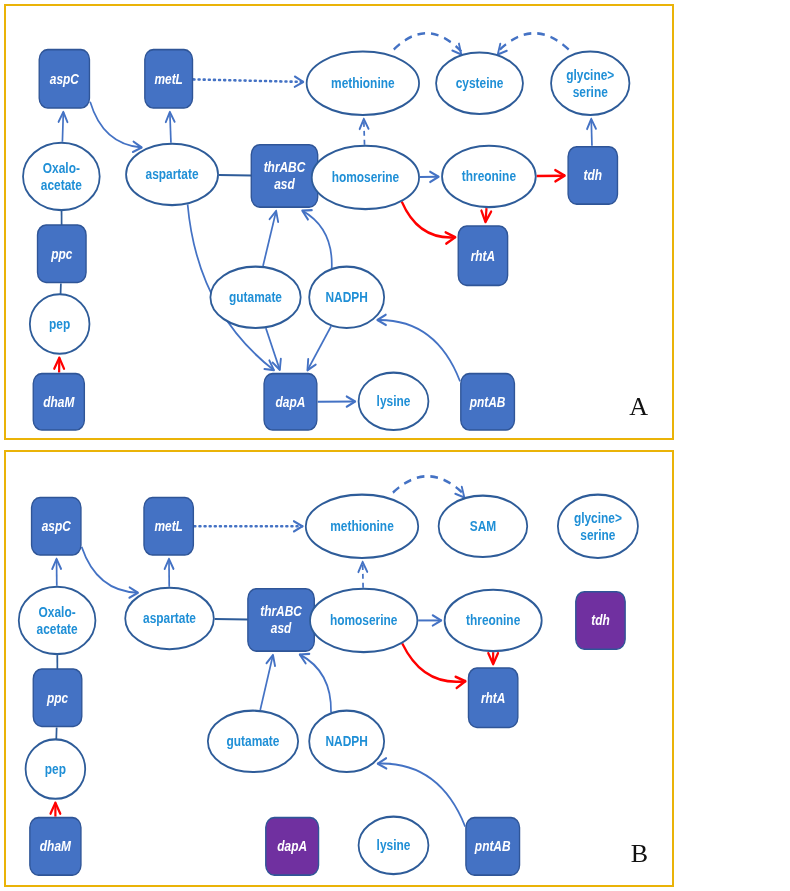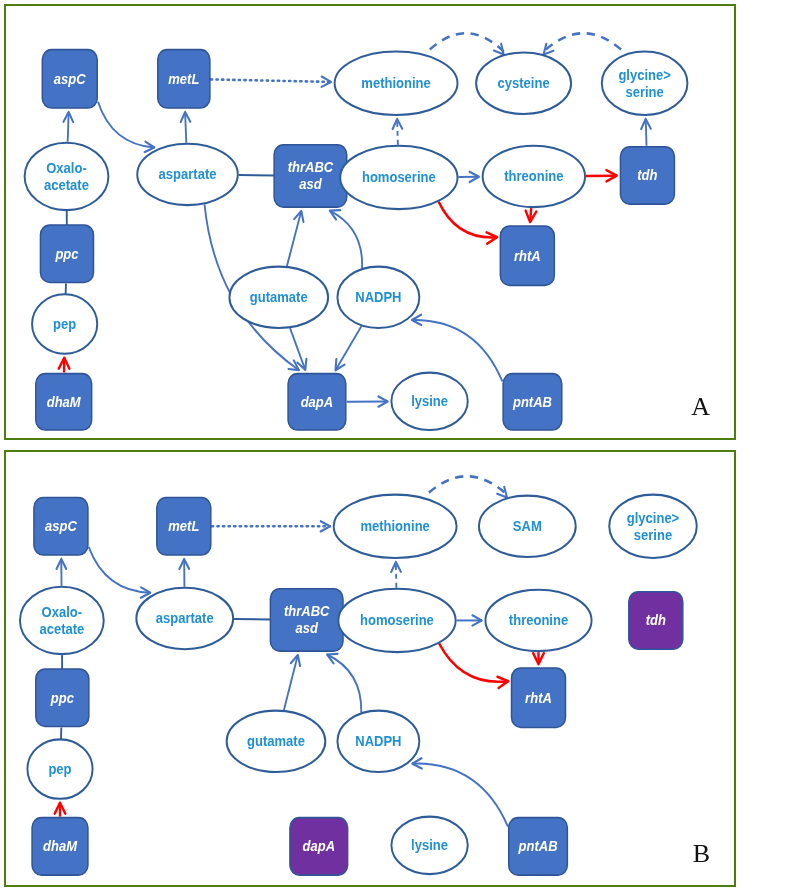--- a/index.html
+++ b/index.html
@@ -3,22 +3,22 @@
 <meta charset="utf-8">
 <title>Metabolic pathway diagram</title>
 <style>
   html,body{margin:0;padding:0;background:#ffffff;}
   body{
     width:790px;height:891px;
     font-family:"Liberation Sans", sans-serif;
     -webkit-font-smoothing:antialiased;
   }
   #figure{position:relative;width:790px;height:891px;overflow:hidden;background:#fff;}
-  .panel{position:absolute;left:4px;width:732px;box-sizing:border-box;
-         border:2px solid #4d7c0f;background:#ffffff;}
+  .panel{position:absolute;left:4px;width:670px;box-sizing:border-box;
+         border:2px solid #eab308;background:#ffffff;}
   #panel-a{top:4px;height:436px;}
   #panel-b{top:450px;height:437px;}
   .panel-svg{position:absolute;left:0;top:0;width:100%;height:100%;display:block;}
   .panel-letter{position:absolute;right:24px;bottom:18px;
       font-family:"Liberation Serif", serif;font-size:26px;color:#111;
       line-height:1;letter-spacing:0;}
   text{font-family:"Liberation Sans", sans-serif;}
   .node-label{fill:#1F8FD6;font-size:14px;font-weight:bold;text-anchor:middle;}
   .gene-label{fill:#ffffff;font-size:14px;font-weight:bold;font-style:italic;text-anchor:middle;}
   .met-shape{fill:#ffffff;stroke:#2E5C99;stroke-width:2.1;}

